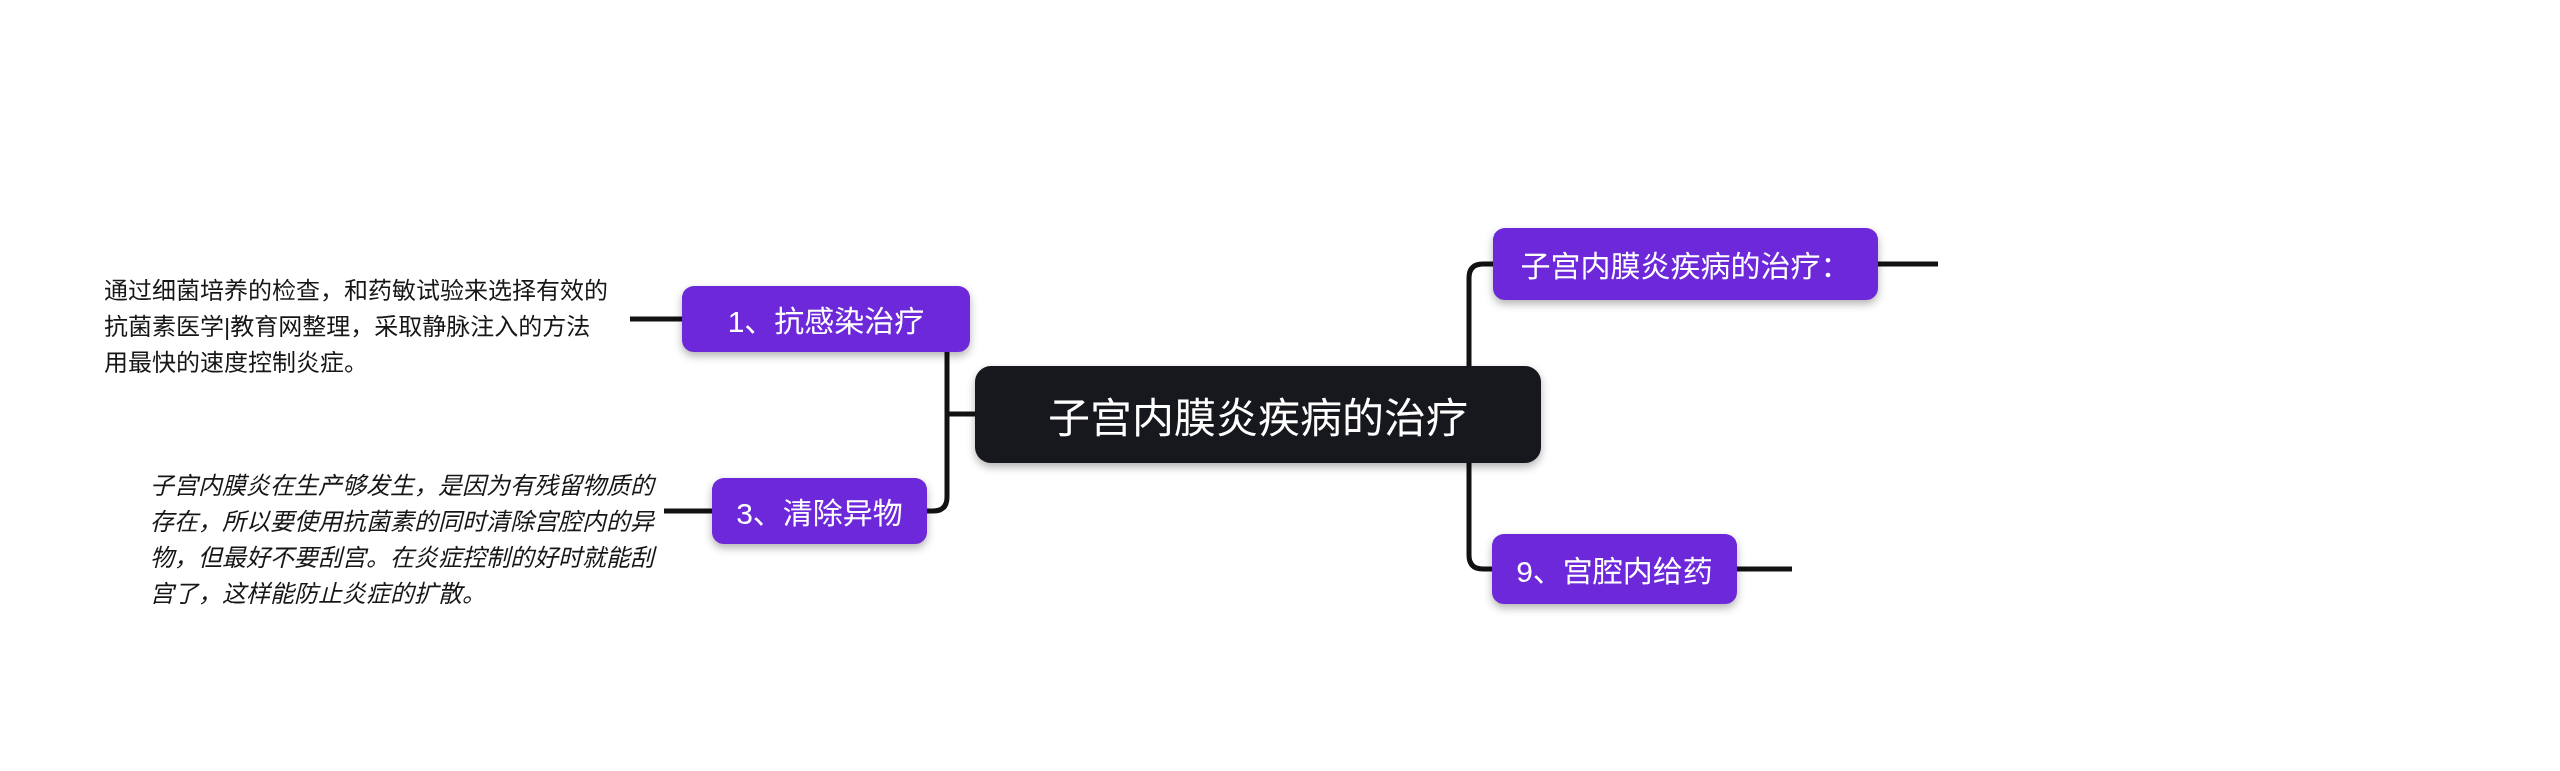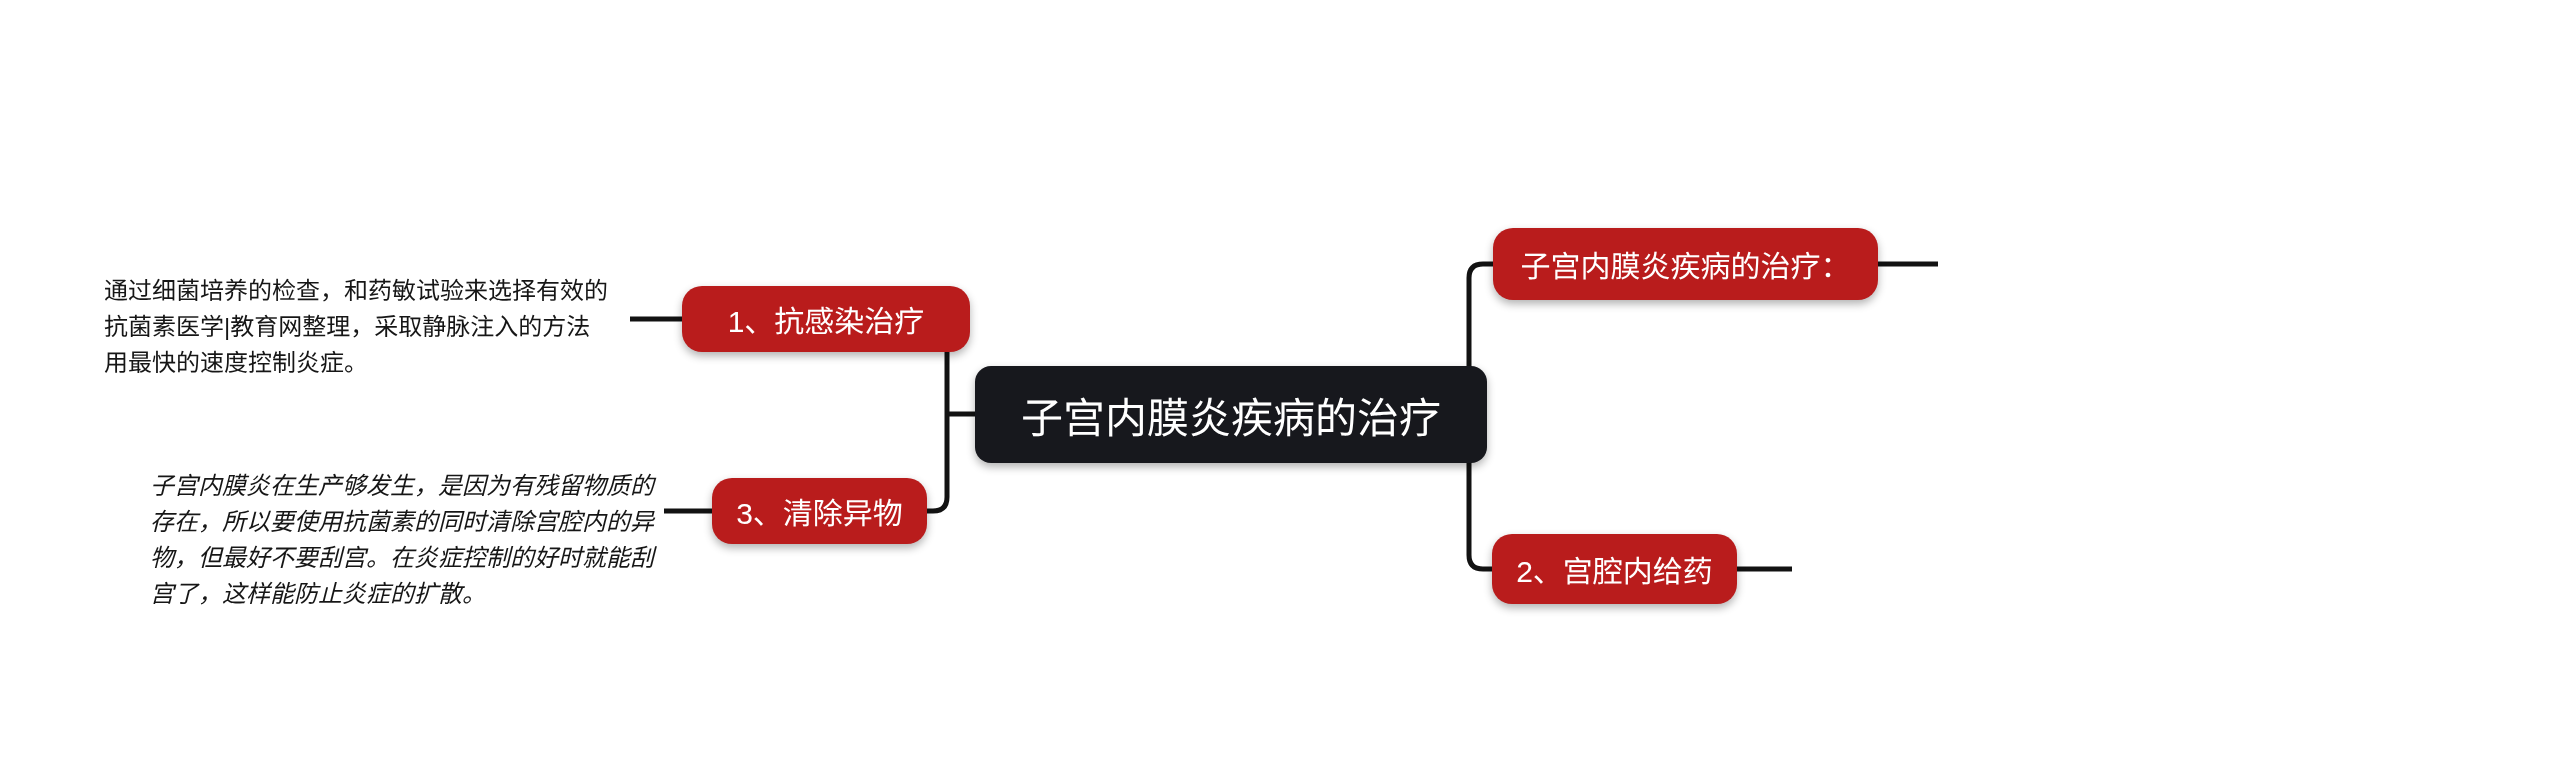--- a/index.html
+++ b/index.html
@@ -19,38 +19,38 @@
   .note{
     position:absolute;
     font-size:24px;line-height:36px;
     color:#161616;
     text-align:left;
     word-break:break-all;
   }
   .topic{
     position:absolute;
     display:flex;align-items:center;justify-content:center;
-    background:#b91c1c;color:#ffffff;
-    border-radius:20px;
+    background:#6d28d9;color:#ffffff;
+    border-radius:12px;
     font-size:30px;
     box-shadow:0 4px 8px rgba(0,0,0,.30);
     white-space:nowrap;
     cursor:default;
   }
   .topic.center{
     background:#17181d;
     border-radius:16px;
     font-size:42px;
   }
   
   #note-anti      {left:104px;  top:273px; width:508px;}
   #node-anti      {left:682px;  top:286px; width:288px; height:66px;}
   #note-remove    {left:150px;  top:468px; width:508px;font-style:italic;}
   #node-remove    {left:712px;  top:478px; width:215px; height:66px;text-align:center;}
-  #node-center    {left:975px;  top:366px; width:512px; height:97px;}
+  #node-center    {left:975px;  top:366px; width:566px; height:97px;}
   #node-treatment {left:1493px; top:228px; width:385px; height:72px;}
   #note-treatment {left:1942px; top:117px; width:508px;}
   #node-intra     {left:1492px; top:534px; width:245px; height:70px;}
   #note-intra     {left:1800px; top:490px; width:508px;}
 </style>
 </head>
 <body>
 
 <div class="canvas">
 
@@ -71,16 +71,16 @@
 
   <div class="note" id="note-remove">子宫内膜炎在生产够发生，是因为有残留物质的存在，所以要使用抗菌素的同时清除宫腔内的异物，但最好不要刮宫。在炎症控制的好时就能刮宫了，这样能防止炎症的扩散。</div>
 
   <div class="topic" id="node-remove">3、清除异物</div>
 
   <div class="topic center" id="node-center">子宫内膜炎疾病的治疗</div>
 
   <div class="topic" id="node-treatment">子宫内膜炎疾病的治疗：</div>
 
 
-  <div class="topic" id="node-intra">2、宫腔内给药</div>
+  <div class="topic" id="node-intra">9、宫腔内给药</div>
 
 
 </div>
 
 </body></html>

